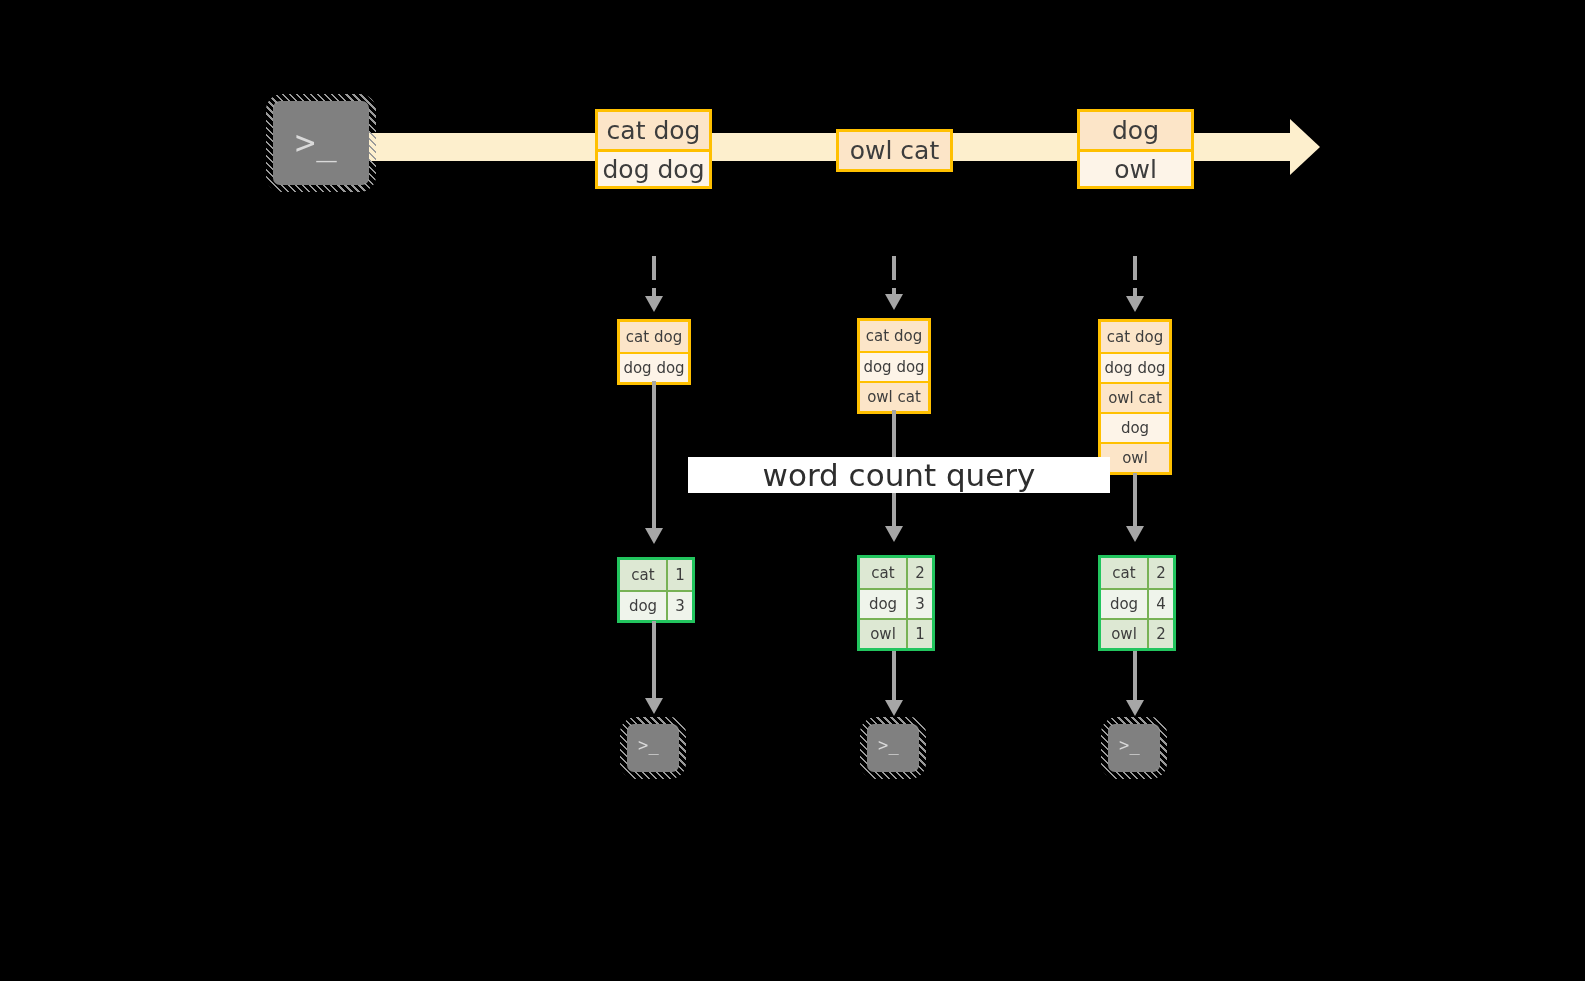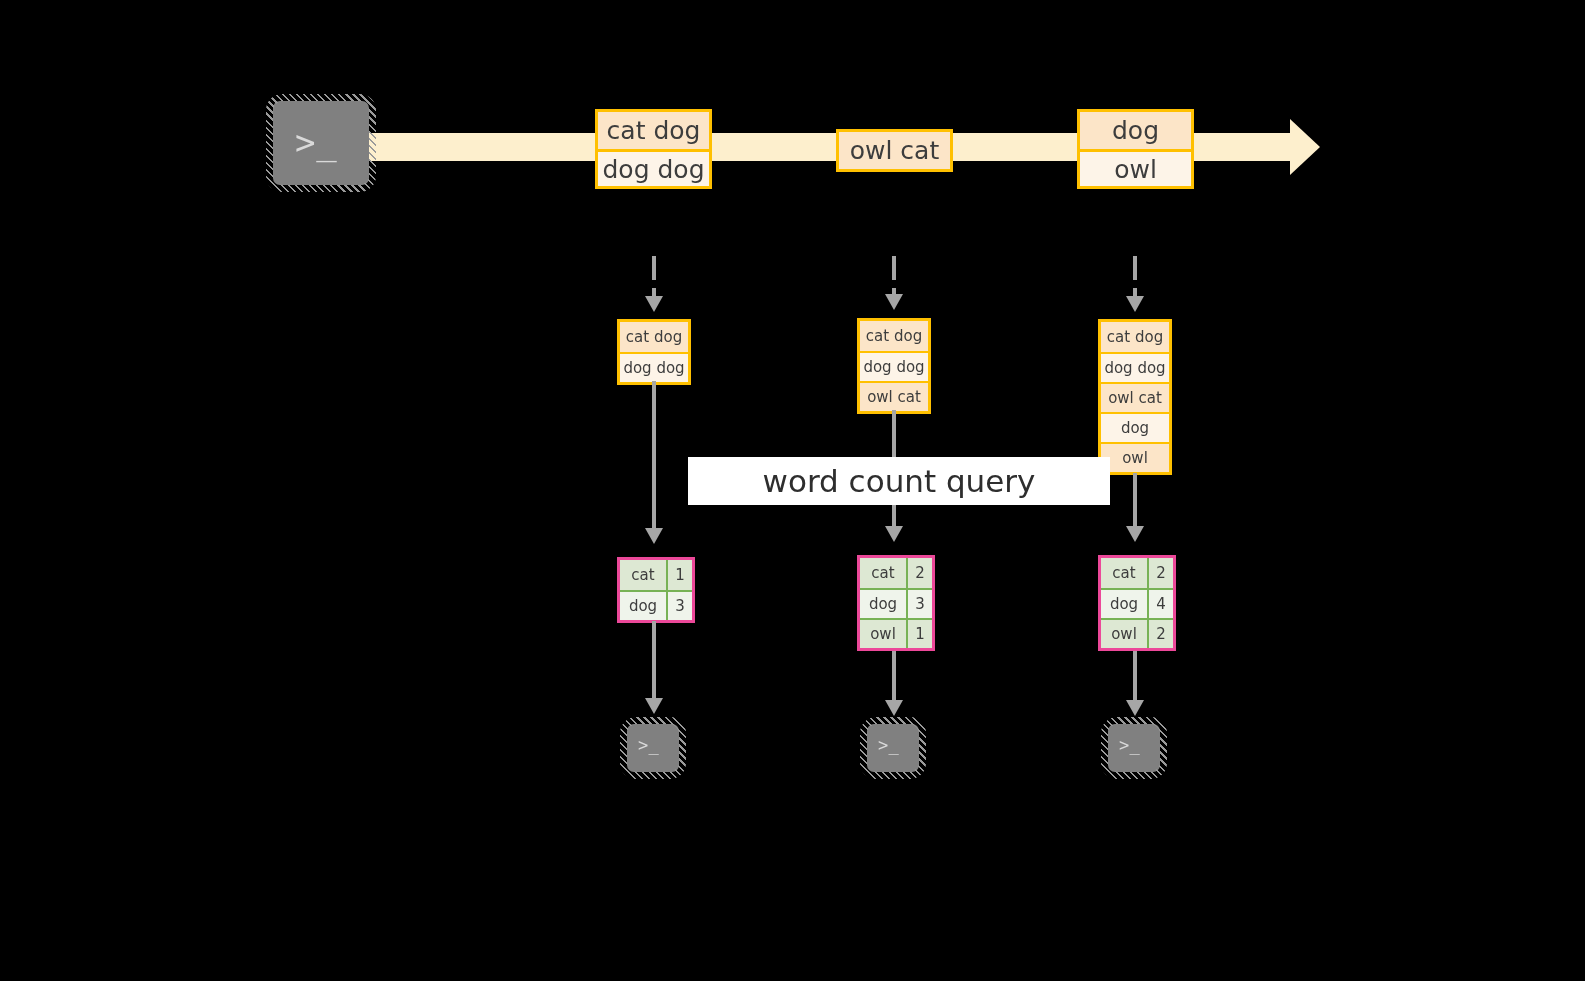--- a/index.html
+++ b/index.html
@@ -78,21 +78,21 @@
   .rec.big .row{height:37px;font-size:25px;}
   .rec.big{width:117px;}
 
   .rec.mini{width:74px;}
   .rec.mini .row{height:30px;font-size:15px;}
   .rec.mini .row + .row{border-top:2px solid #ffc000;}
 
   
   .tbl{
     position:absolute;
-    border:3px solid #ec4899;
+    border:3px solid #22c55e;
     box-sizing:border-box;
     background:#eff4eb;
     display:flex;flex-direction:column;
   }
   .tbl .trow{display:flex;height:30px;box-sizing:border-box;}
   .tbl .trow + .trow{border-top:2px solid #77b255;}
   .tbl .cell{
     display:flex;align-items:center;justify-content:center;
     font-size:15px;color:#3d3d3d;box-sizing:border-box;
   }
@@ -250,17 +250,17 @@
 
   <div class="vline" style="left:1133px;top:651px;height:56px;"></div>
   <div class="vhead" style="left:1126px;top:700px;"></div>
 
   <div class="terminal small" style="left:1101px;top:717px;width:66px;height:62px;">
     <div class="hatch"></div>
     <div class="face"></div>
     <div class="glyph">&gt;_</div>
   </div>
 
-  <div class="query-band" style="left:688px;top:457px;width:422px;height:48px;">
+  <div class="query-band" style="left:688px;top:457px;width:422px;height:36px;">
     <span>word count query</span>
   </div>
 
 </div>
 
 </body></html>

